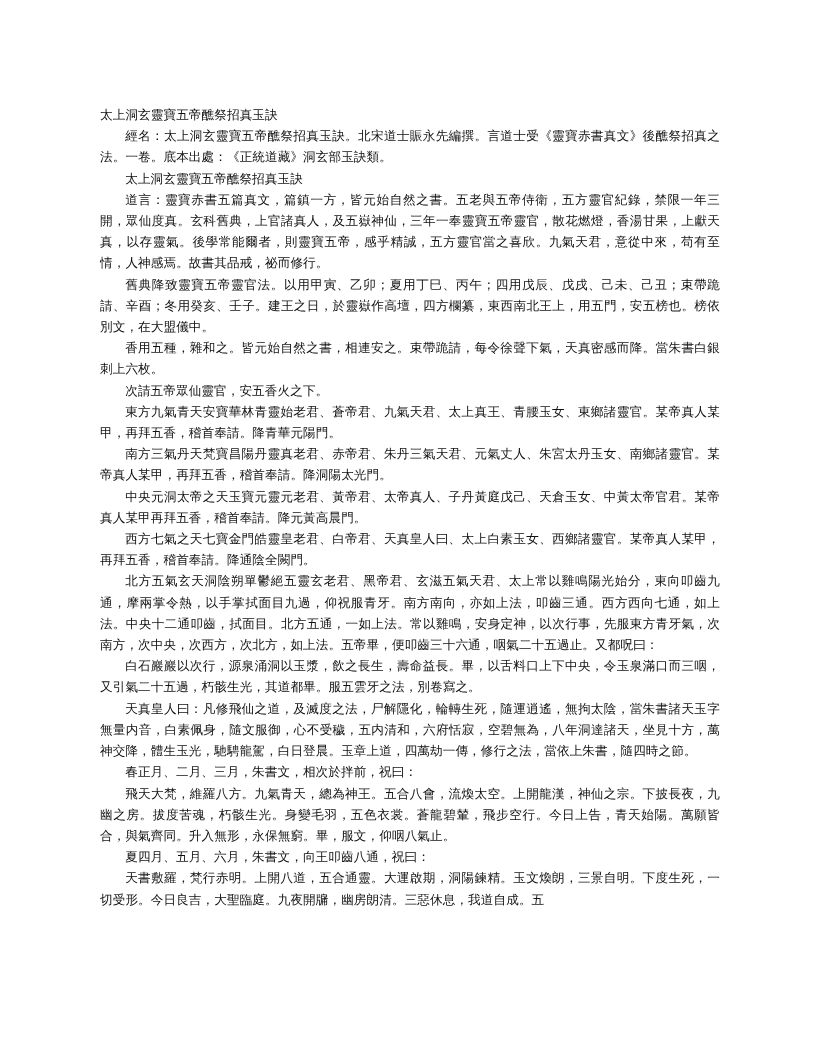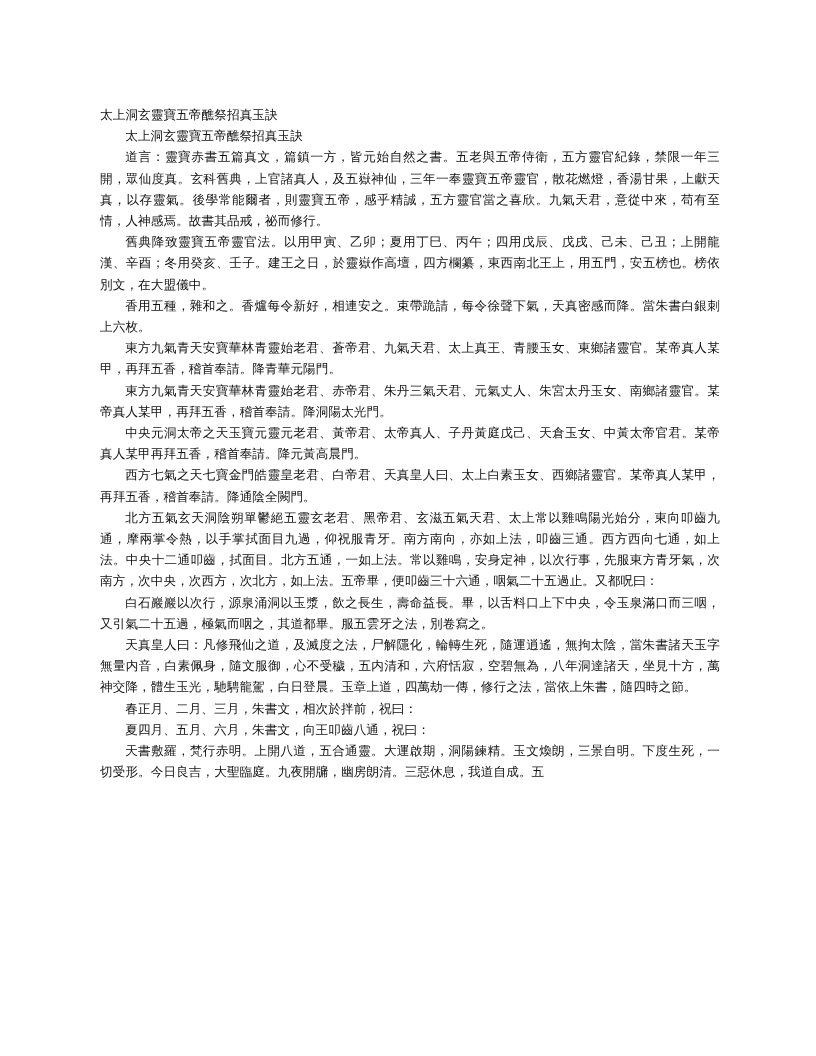--- a/index.html
+++ b/index.html
@@ -46,29 +46,32 @@
     text-indent: 0;
   }
 </style>
 </head>
 <body>
 
 <div class="page">
   <div class="text-body">
 
     <p class="para title">太上洞玄靈寶五帝醮祭招真玉訣</p>
+    <p class="para indent">經名：太上洞玄靈寶五帝醮祭招真玉訣。北宋道士賑永先編撰。言道士受《靈寶赤書真文》後醮祭招真之法。一卷。底本出處：《正統道藏》洞玄部玉訣類。</p>
     <p class="para indent">太上洞玄靈寶五帝醮祭招真玉訣</p>
     <p class="para indent">道言：靈寶赤書五篇真文，篇鎮一方，皆元始自然之書。五老與五帝侍衛，五方靈官紀錄，禁限一年三開，眾仙度真。玄科舊典，上官諸真人，及五嶽神仙，三年一奉靈寶五帝靈官，散花燃燈，香湯甘果，上獻天真，以存靈氣。後學常能爾者，則靈寶五帝，感乎精誠，五方靈官當之喜欣。九氣天君，意從中來，苟有至情，人神感焉。故書其品戒，祕而修行。</p>
-    <p class="para indent">舊典降致靈寶五帝靈官法。以用甲寅、乙卯；夏用丁巳、丙午；四用戊辰、戊戌、己未、己丑；上開龍漢、辛酉；冬用癸亥、壬子。建王之日，於靈嶽作高壇，四方欄纂，東西南北王上，用五門，安五榜也。榜依別文，在大盟儀中。</p>
-    <p class="para indent">香用五種，雜和之。香爐每令新好，相連安之。束帶跪請，每令徐聲下氣，天真密感而降。當朱書白銀刺上六枚。</p>
+    <p class="para indent">舊典降致靈寶五帝靈官法。以用甲寅、乙卯；夏用丁巳、丙午；四用戊辰、戊戌、己未、己丑；束帶跪請、辛酉；冬用癸亥、壬子。建王之日，於靈嶽作高壇，四方欄纂，東西南北王上，用五門，安五榜也。榜依別文，在大盟儀中。</p>
+    <p class="para indent">香用五種，雜和之。皆元始自然之書，相連安之。束帶跪請，每令徐聲下氣，天真密感而降。當朱書白銀刺上六枚。</p>
+    <p class="para indent">次請五帝眾仙靈官，安五香火之下。</p>
     <p class="para indent">東方九氣青天安寶華林青靈始老君、蒼帝君、九氣天君、太上真王、青腰玉女、東鄉諸靈官。某帝真人某甲，再拜五香，稽首奉請。降青華元陽門。</p>
-    <p class="para indent">東方九氣青天安寶華林青靈始老君、赤帝君、朱丹三氣天君、元氣丈人、朱宮太丹玉女、南鄉諸靈官。某帝真人某甲，再拜五香，稽首奉請。降洞陽太光門。</p>
+    <p class="para indent">南方三氣丹天梵寶昌陽丹靈真老君、赤帝君、朱丹三氣天君、元氣丈人、朱宮太丹玉女、南鄉諸靈官。某帝真人某甲，再拜五香，稽首奉請。降洞陽太光門。</p>
     <p class="para indent">中央元洞太帝之天玉寶元靈元老君、黃帝君、太帝真人、子丹黃庭戊己、天倉玉女、中黃太帝官君。某帝真人某甲再拜五香，稽首奉請。降元黃高晨門。</p>
     <p class="para indent">西方七氣之天七寶金門皓靈皇老君、白帝君、天真皇人曰、太上白素玉女、西鄉諸靈官。某帝真人某甲，再拜五香，稽首奉請。降通陰全闕門。</p>
     <p class="para indent">北方五氣玄天洞陰朔單鬱絕五靈玄老君、黑帝君、玄滋五氣天君、太上常以雞鳴陽光始分，東向叩齒九通，摩兩掌令熱，以手掌拭面目九過，仰祝服青牙。南方南向，亦如上法，叩齒三通。西方西向七通，如上法。中央十二通叩齒，拭面目。北方五通，一如上法。常以雞鳴，安身定神，以次行事，先服東方青牙氣，次南方，次中央，次西方，次北方，如上法。五帝畢，便叩齒三十六通，咽氣二十五過止。又都呪曰：</p>
-    <p class="para indent">白石巖巖以次行，源泉涌洞以玉漿，飲之長生，壽命益長。畢，以舌料口上下中央，令玉泉滿口而三咽，又引氣二十五過，極氣而咽之，其道都畢。服五雲牙之法，別卷寫之。</p>
+    <p class="para indent">白石巖巖以次行，源泉涌洞以玉漿，飲之長生，壽命益長。畢，以舌料口上下中央，令玉泉滿口而三咽，又引氣二十五過，朽骸生光，其道都畢。服五雲牙之法，別卷寫之。</p>
     <p class="para indent">天真皇人曰：凡修飛仙之道，及滅度之法，尸解隱化，輪轉生死，隨運逍遙，無拘太陰，當朱書諸天玉字無量内音，白素佩身，隨文服御，心不受穢，五内清和，六府恬寂，空碧無為，八年洞達諸天，坐見十方，萬神交降，體生玉光，馳騁龍駕，白日登晨。玉章上道，四萬劫一傳，修行之法，當依上朱書，隨四時之節。</p>
     <p class="para indent">春正月、二月、三月，朱書文，相次於拌前，祝曰：</p>
+    <p class="para indent">飛天大梵，維羅八方。九氣青天，總為神王。五合八會，流煥太空。上開龍漢，神仙之宗。下披長夜，九幽之房。拔度苦魂，朽骸生光。身變毛羽，五色衣裳。蒼龍碧輦，飛步空行。今日上告，青天始陽。萬願皆合，與氣齊同。升入無形，永保無窮。畢，服文，仰咽八氣止。</p>
     <p class="para indent">夏四月、五月、六月，朱書文，向王叩齒八通，祝曰：</p>
     <p class="para indent">天書敷羅，梵行赤明。上開八道，五合通靈。大運啟期，洞陽鍊精。玉文煥朗，三景自明。下度生死，一切受形。今日良吉，大聖臨庭。九夜開牖，幽房朗清。三惡休息，我道自成。五</p>
 
   </div>
 </div>
 
 </body></html>

